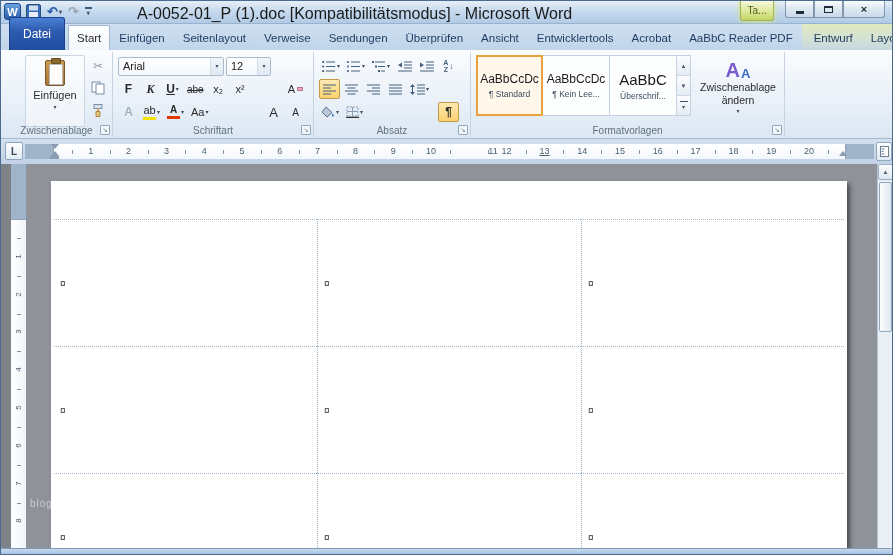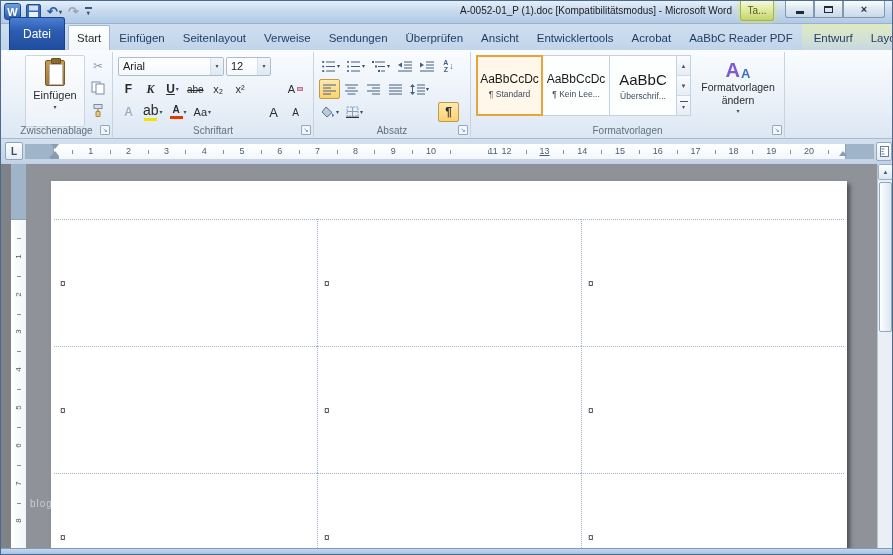--- a/index.html
+++ b/index.html
@@ -11,21 +11,21 @@
   .titlebar{position:absolute;left:0;top:0;width:100%;height:23px;
     background:linear-gradient(#e6eff9,#c7daee 45%,#b1cae6);border-bottom:1px solid #9ab2cc}
   .qat{position:absolute;left:3px;top:2px;display:flex;align-items:center;gap:4px}
   .wlogo{width:17px;height:17px;background:linear-gradient(#6ba3e0,#2a5ca8);border:1px solid #1e4a8c;border-radius:3px;
     color:#fff;font-size:11px;font-weight:bold;display:flex;align-items:center;justify-content:center}
   .qbtn{height:17px;display:flex;align-items:center;gap:1px;padding:0 1px;font-size:13px;font-weight:bold;color:#2a5ca8}
   .qbtn.disabled{color:#9aa8b6}
   .dd{font-size:6px;color:#3c4e62;line-height:1}
   .qmore{display:flex;flex-direction:column;align-items:center;justify-content:center;gap:1px}
   .mbar{display:block;width:7px;height:2px;background:#3a5a7c}
-  .wtitle{position:absolute;left:136px;right:160px;top:4px;text-align:right;font-size:10px;color:#1b1b1b;white-space:nowrap;overflow:hidden}
+  .wtitle{position:absolute;left:136px;right:160px;top:4px;text-align:left;font-size:16px;color:#1b1b1b;white-space:nowrap;overflow:hidden}
   .ctxhead{position:absolute;left:739px;top:0;width:34px;height:20px;
     background:linear-gradient(#f6f9da,#dde79a 55%,#c5d466);border:1px solid #a2b455;border-top:none;border-radius:0 0 3px 3px;
     font-size:10px;color:#50601c;display:flex;align-items:center;justify-content:center;box-shadow:0 0 6px rgba(216,230,120,.95)}
   .winbtns{position:absolute;right:7px;top:0;display:flex}
   .wbtn{width:29px;height:17px;background:linear-gradient(#fbfdfe,#dfe9f3 45%,#c9d9ea);border:1px solid #8296ac;border-top:none;
     display:flex;align-items:center;justify-content:center;color:#1e2a38;font-size:11px;font-weight:bold}
   .wbtn:first-child{border-radius:0 0 0 3px}
   .wbtn.wide{width:42px;border-radius:0 0 3px 0}
   .glyph-min{width:8px;height:3px;background:#1e2a38;margin-top:6px}
   .glyph-max{width:9px;height:7px;border:1px solid #1e2a38;border-top-width:2px}
@@ -54,21 +54,21 @@
     border:1px solid transparent;border-radius:2px;gap:1px}
   .rbtn.on{background:linear-gradient(#fee9b0,#fcd270);border-color:#c09a46}
   .rbtn.sm{height:18px;min-width:18px}
   .gb{font-weight:bold}
   .gi{font-style:italic;font-family:"Liberation Serif",serif;font-weight:bold}
   .gu{text-decoration:underline;font-weight:bold}
   .gs{text-decoration:line-through;font-size:10px}
   .gss{font-size:11px}
   .fx{color:#9db0c2;font-weight:bold;text-shadow:0 1px 1px #fff}
   .stack{display:flex;flex-direction:column;align-items:center;line-height:1}
-  .stack .t{font-size:14px}
+  .stack .t{font-size:11px}
   .stack .tb{font-size:10px;font-weight:bold}
   .cbar{width:13px;height:3px;margin-top:1px}
   .bar-y{background:#f4e300}.bar-r{background:#e03800}
   .growA{font-size:13px}.shrinkA{font-size:10px}
   .eraser{width:6px;height:4px;background:#f2a5bc;border:1px solid #b87890;margin-left:1px}
   .combo{height:19px;background:linear-gradient(#fff,#f5f8fb);border:1px solid #abbccd;display:flex;align-items:center;
     font-size:11px;padding-left:4px;color:#222;border-radius:2px}
   .cdd{margin-left:auto;width:13px;height:100%;display:flex;align-items:center;justify-content:center;border-left:1px solid #d6dfe8;
     background:linear-gradient(#f2f6fa,#dfe8f1)}
   
@@ -422,21 +422,21 @@
               <i class="mbar2"></i>
               <i>▾</i>
             </span>
         </div>
       </div>
       <div class="cstyles">
         <span class="csicon">
             <i class="csA1">A</i>
             <i class="csA2">A</i>
           </span>
-        <span class="cslabel">Formatvorlagen ändern</span>
+        <span class="cslabel">Zwischenablage ändern</span>
         <i class="dd">▾</i>
       </div>
       <span class="glabel">Formatvorlagen</span>
       <span class="launcher">↘</span>
     </div>
 
   </div>
 
   <div class="rulerrow">
     <span class="tabsel">L</span>

